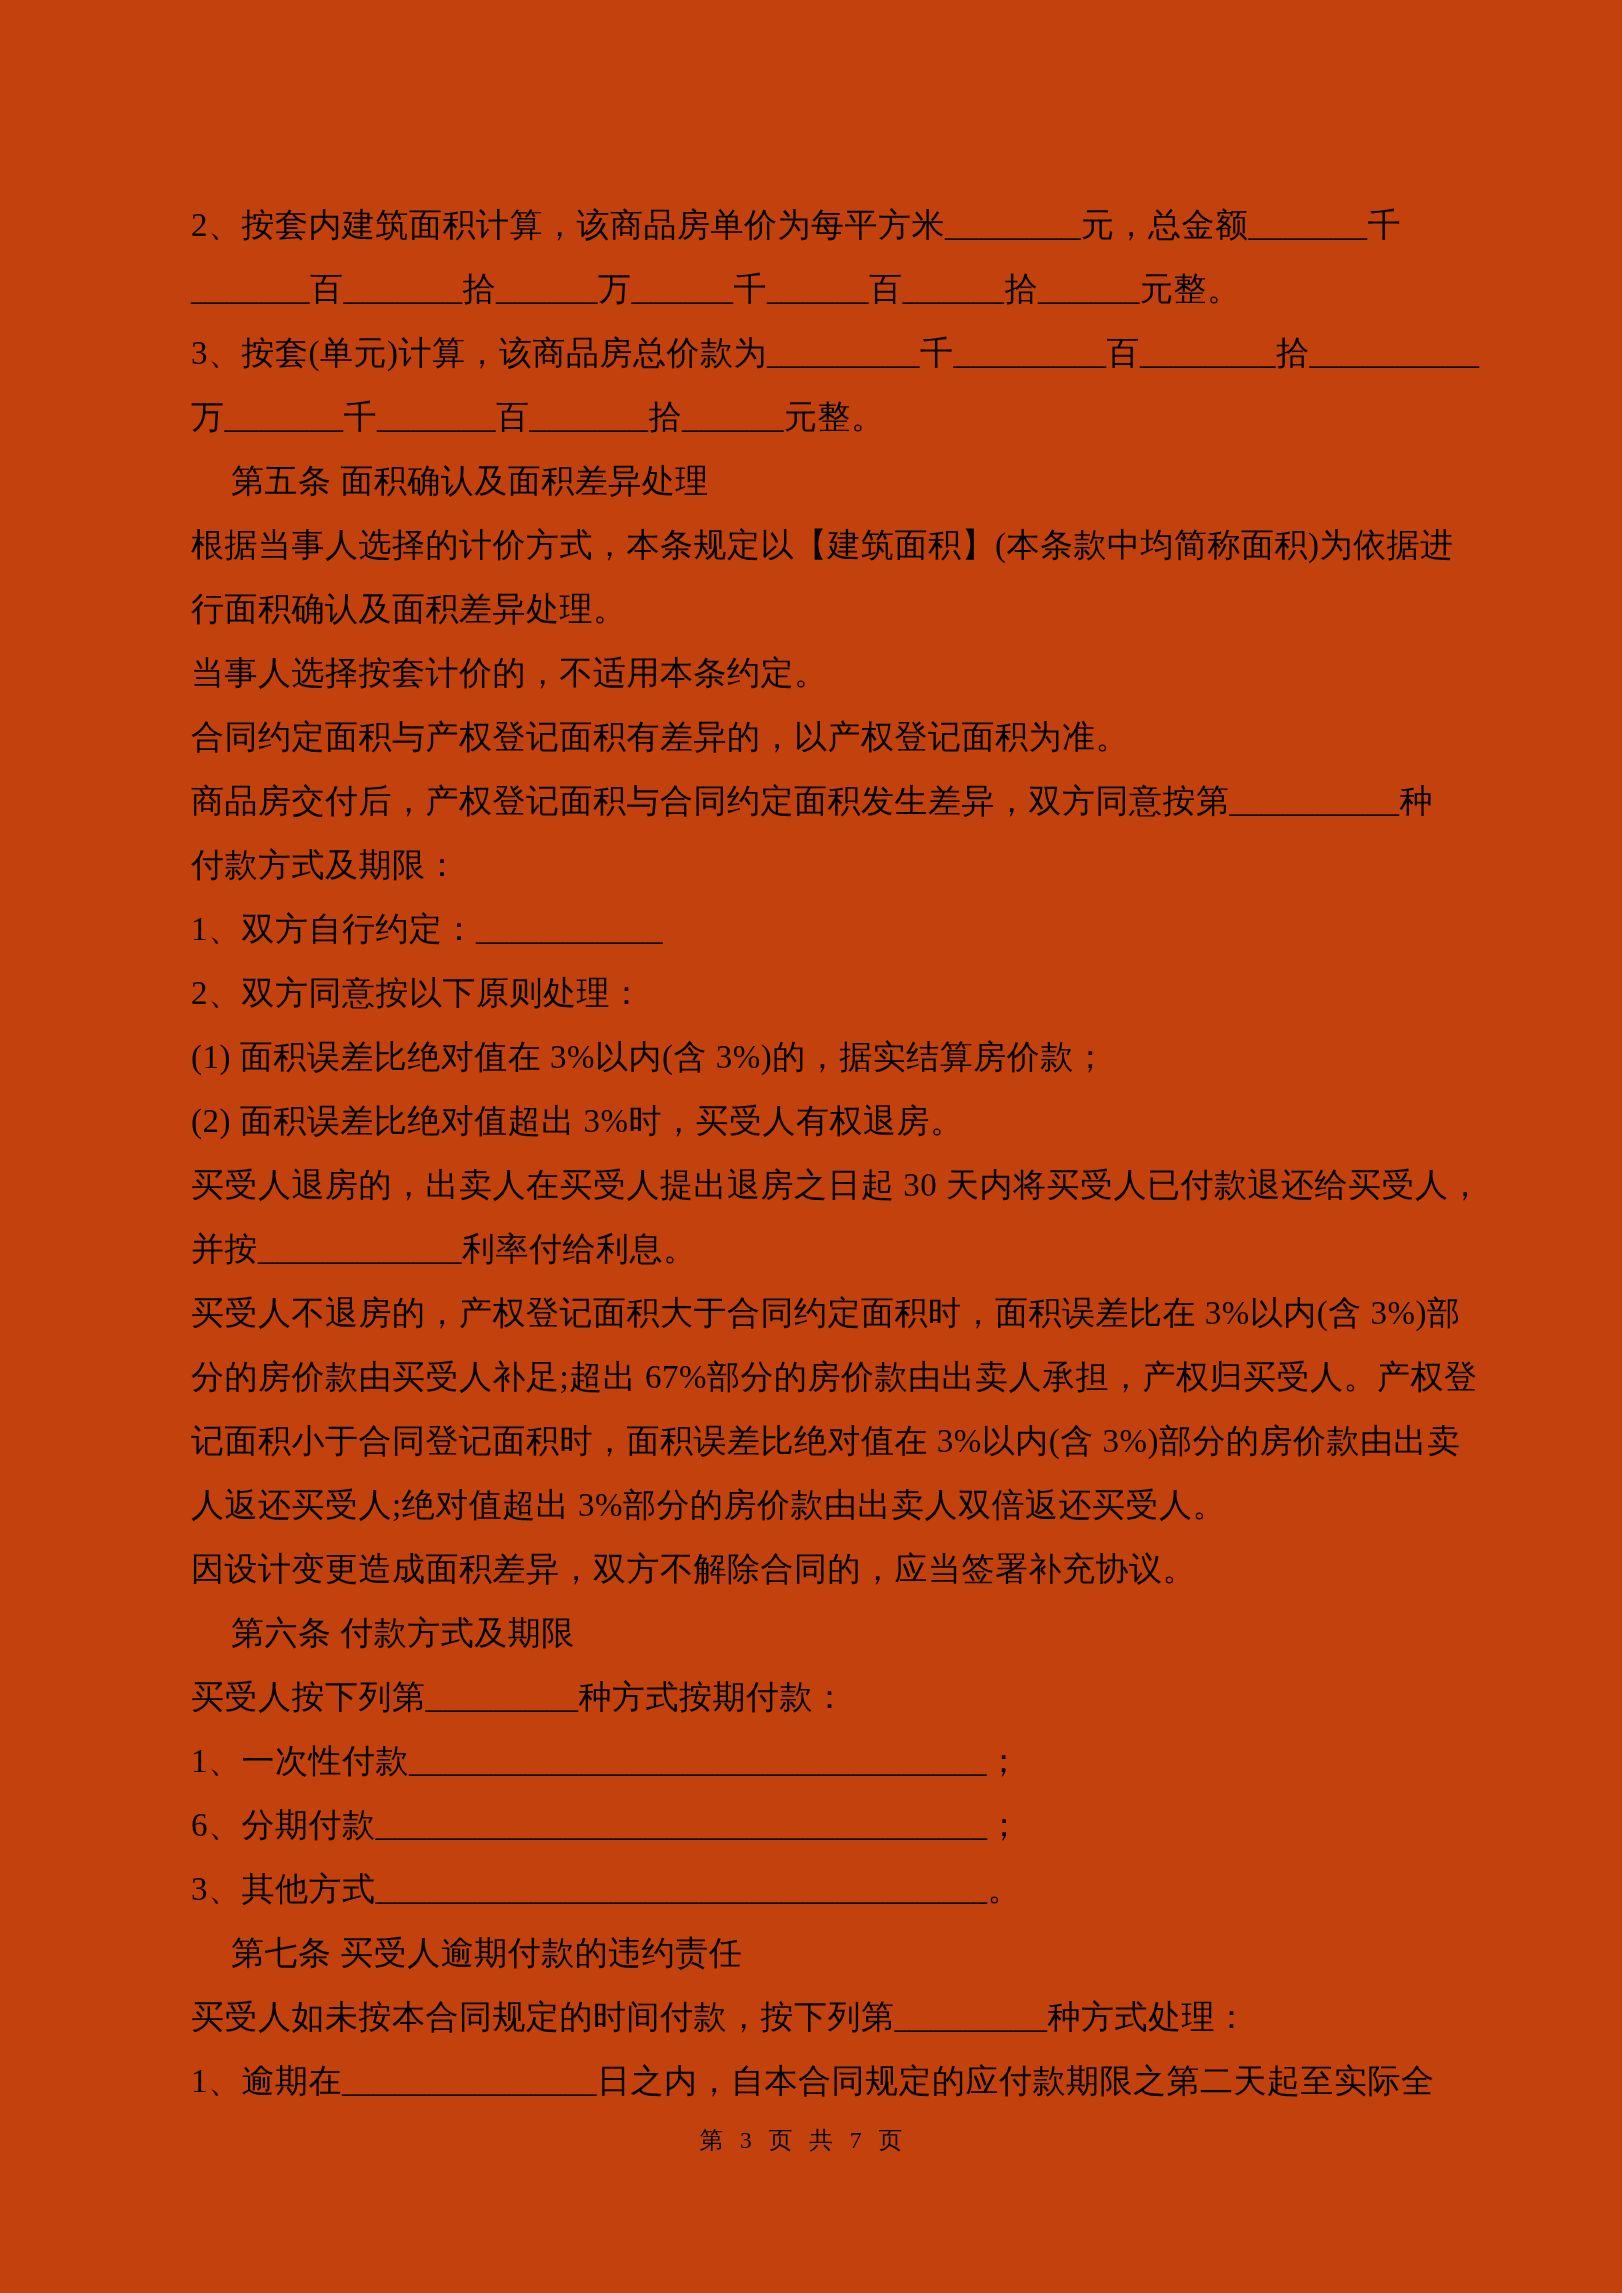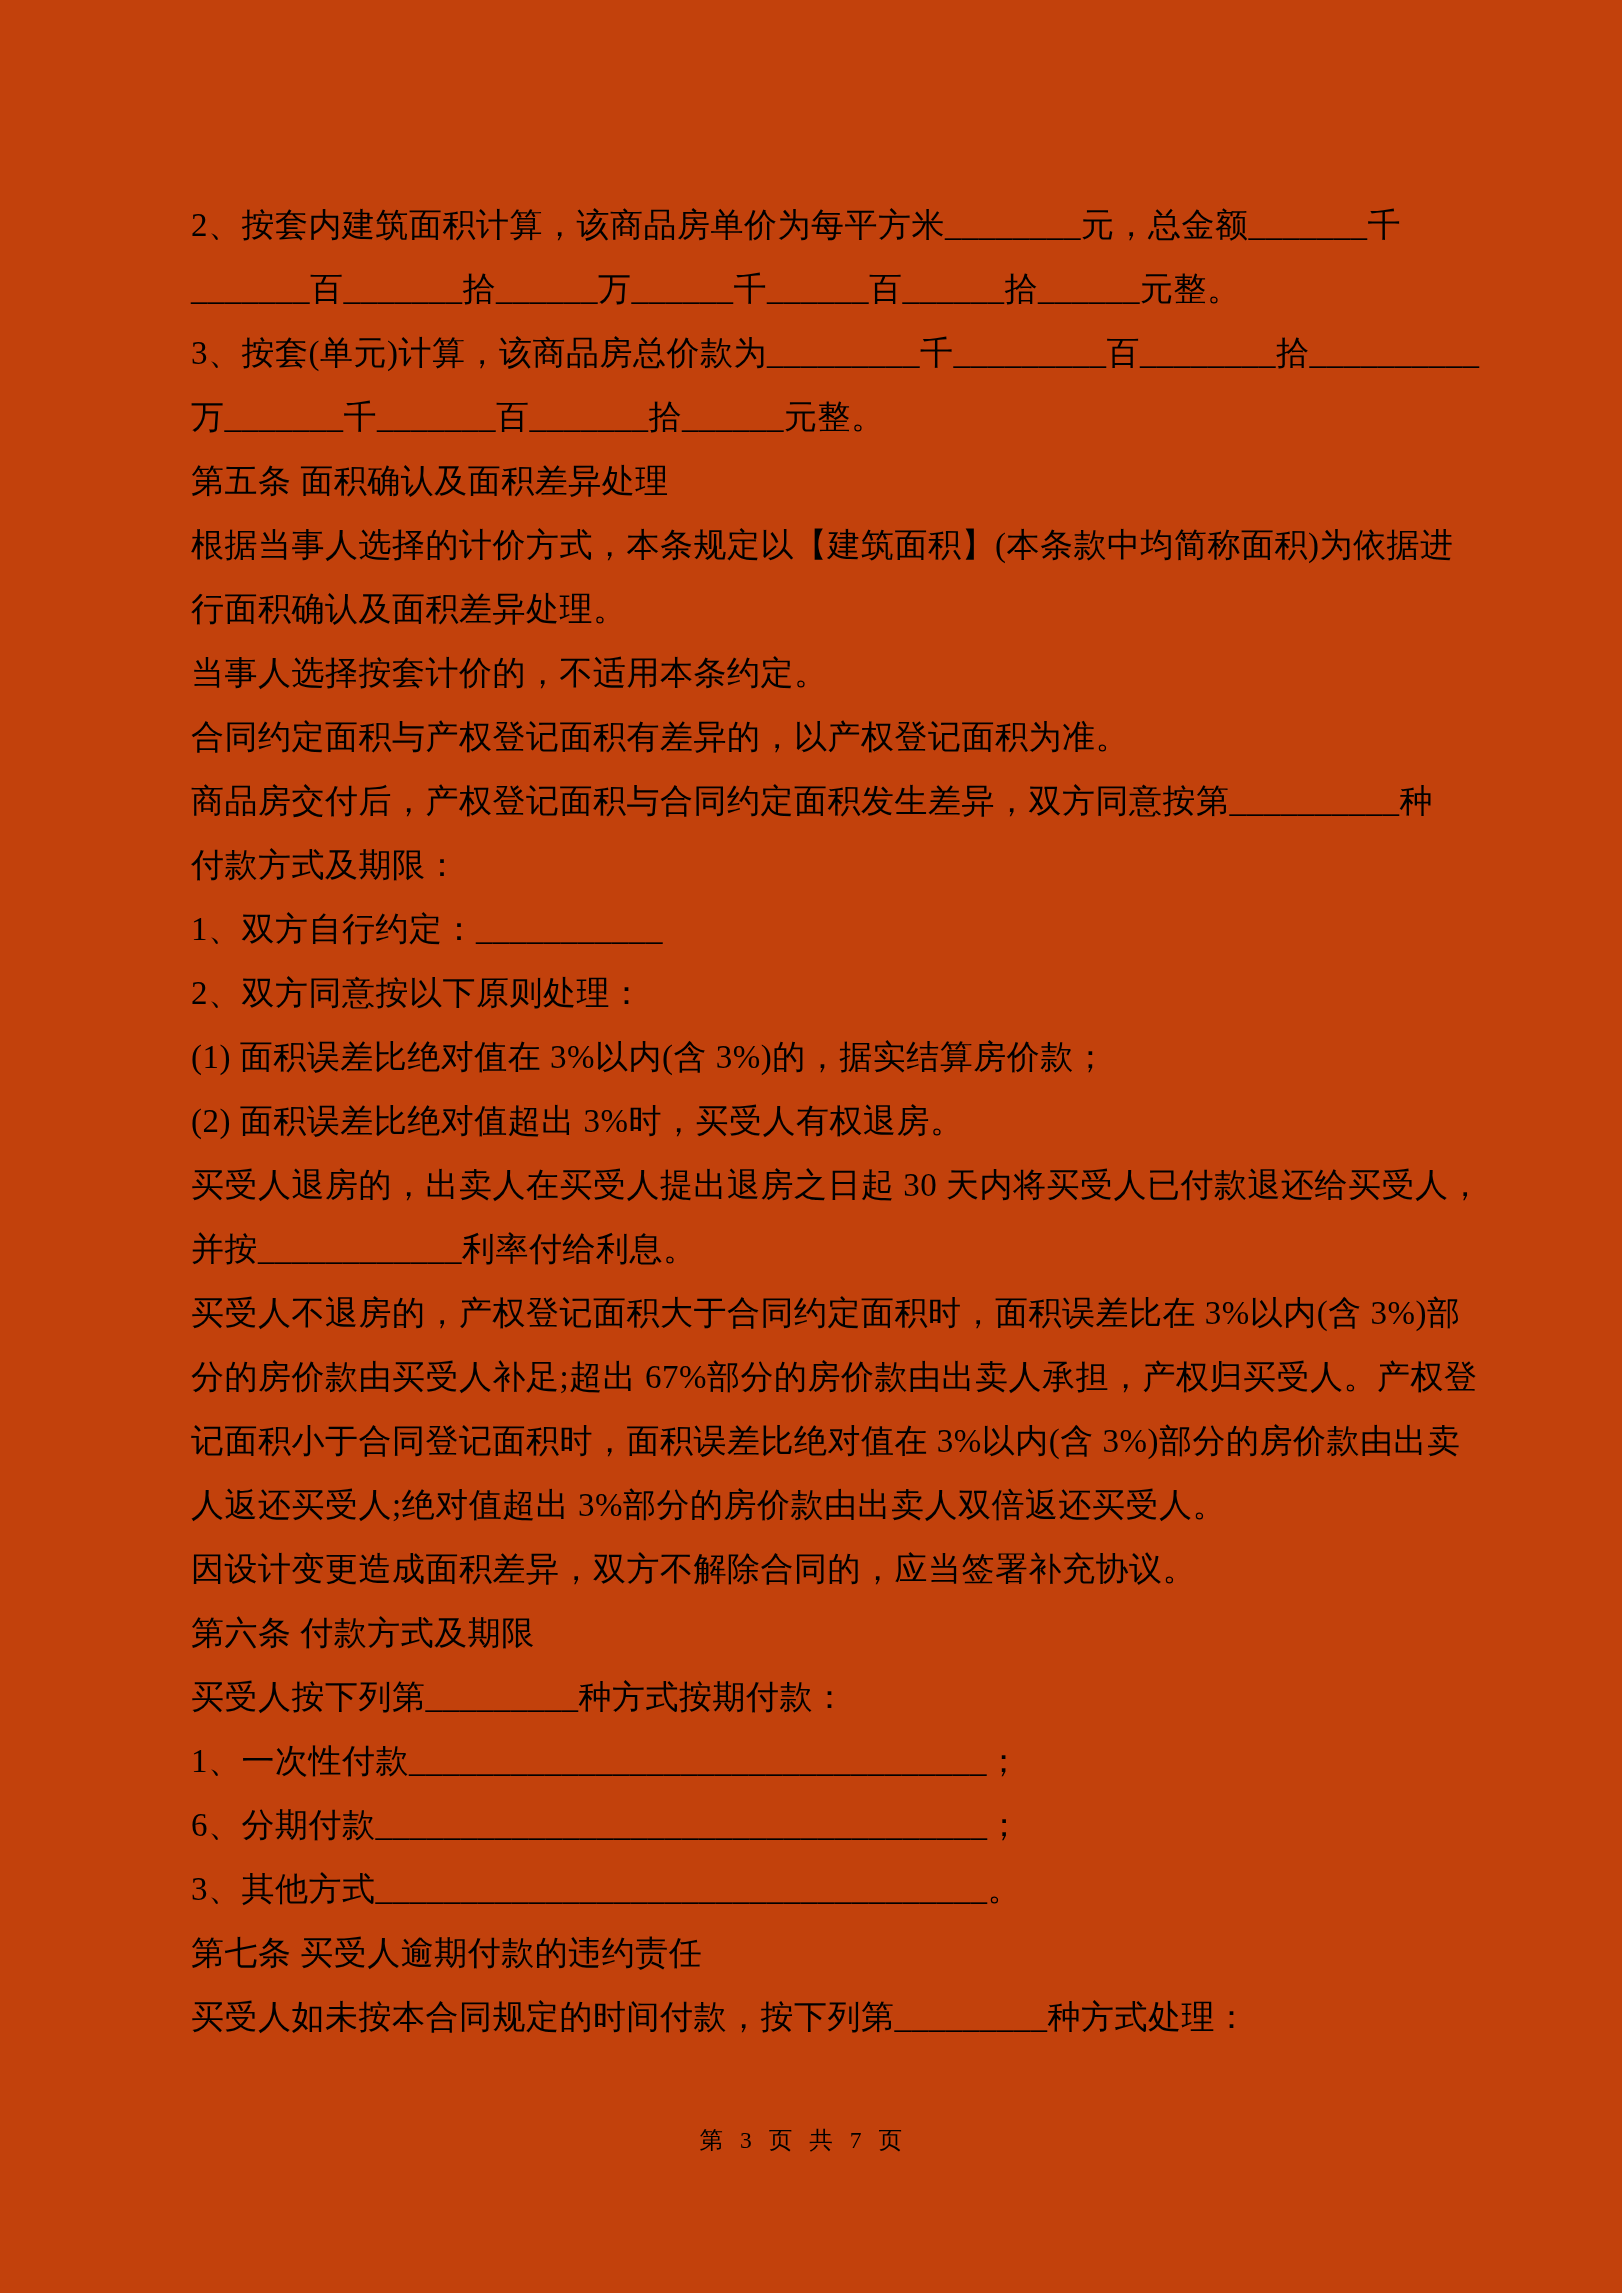--- a/index.html
+++ b/index.html
@@ -26,20 +26,21 @@
     font-size: 33px;
     line-height: 64px;
     height: 64px;
     white-space: pre;
     letter-spacing: 0.5px;
     color: #000000;
   }
   .line.heading {
     
     font-weight: normal;
+    margin-left: 40px;
   }
   .footer {
     position: absolute;
     left: 0;
     right: 16px;
     top: 2124px;
     text-align: center;
     font-size: 23.6px;
     letter-spacing: 5.5px;
     color: #000000;
@@ -72,18 +73,19 @@
       <div class="line">记面积小于合同登记面积时，面积误差比绝对值在 3%以内(含 3%)部分的房价款由出卖</div>
       <div class="line">人返还买受人;绝对值超出 3%部分的房价款由出卖人双倍返还买受人。</div>
       <div class="line">因设计变更造成面积差异，双方不解除合同的，应当签署补充协议。</div>
       <div class="line heading">第六条 付款方式及期限</div>
       <div class="line">买受人按下列第_________种方式按期付款：</div>
       <div class="line">1、一次性付款__________________________________；</div>
       <div class="line">6、分期付款____________________________________；</div>
       <div class="line">3、其他方式____________________________________。</div>
       <div class="line heading">第七条 买受人逾期付款的违约责任</div>
       <div class="line">买受人如未按本合同规定的时间付款，按下列第_________种方式处理：</div>
+      <div class="line">1、逾期在_______________日之内，自本合同规定的应付款期限之第二天起至实际全</div>
     </div>
   <div class="footer">
     <span>第 3 页 共 7 页</span>
   </div>
 </div>
 
 
 </body></html>

